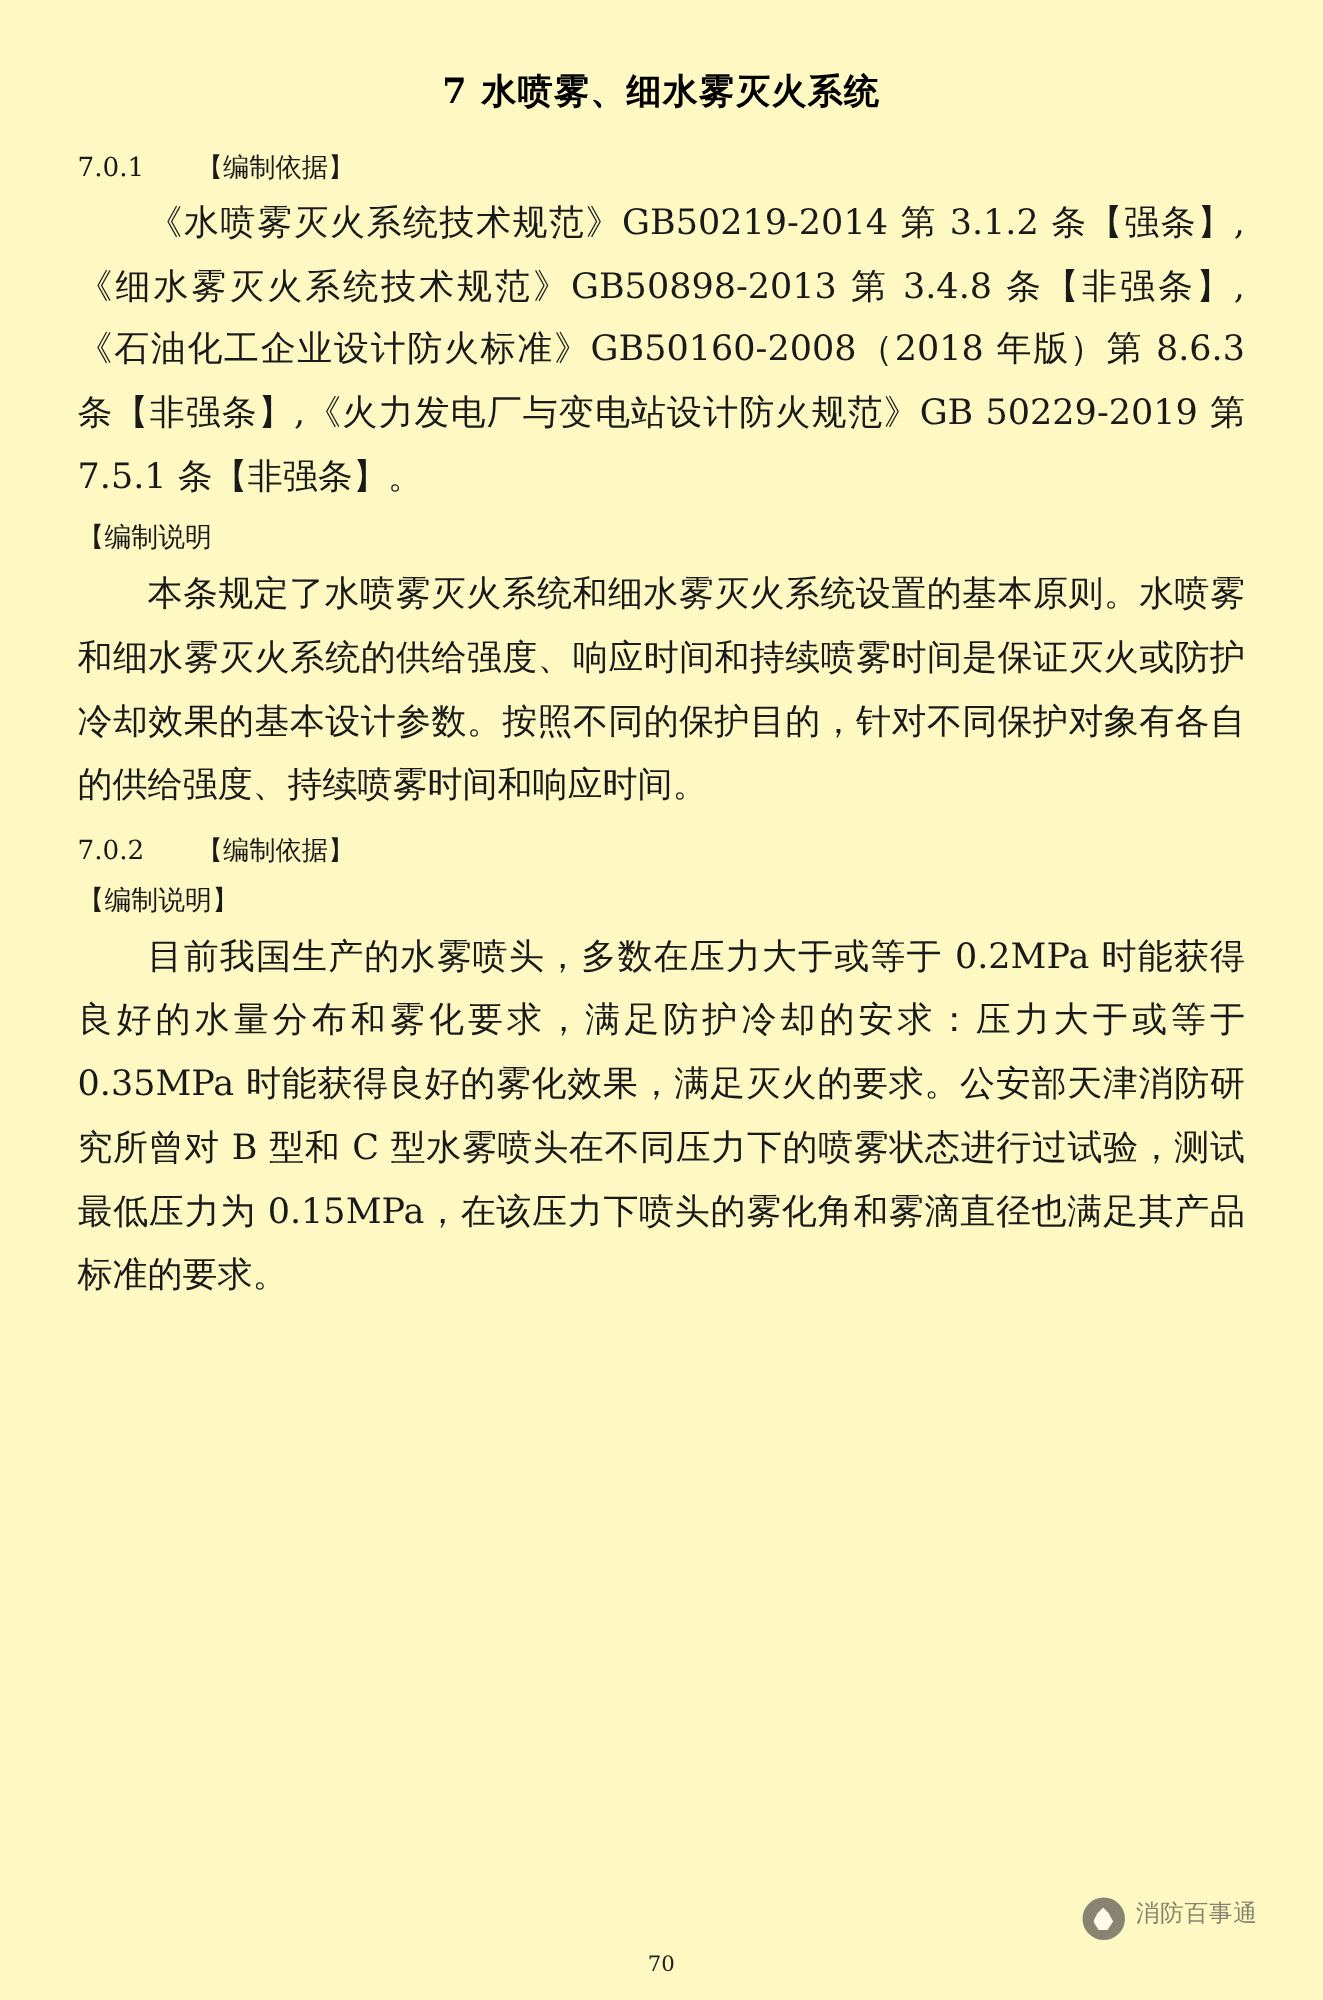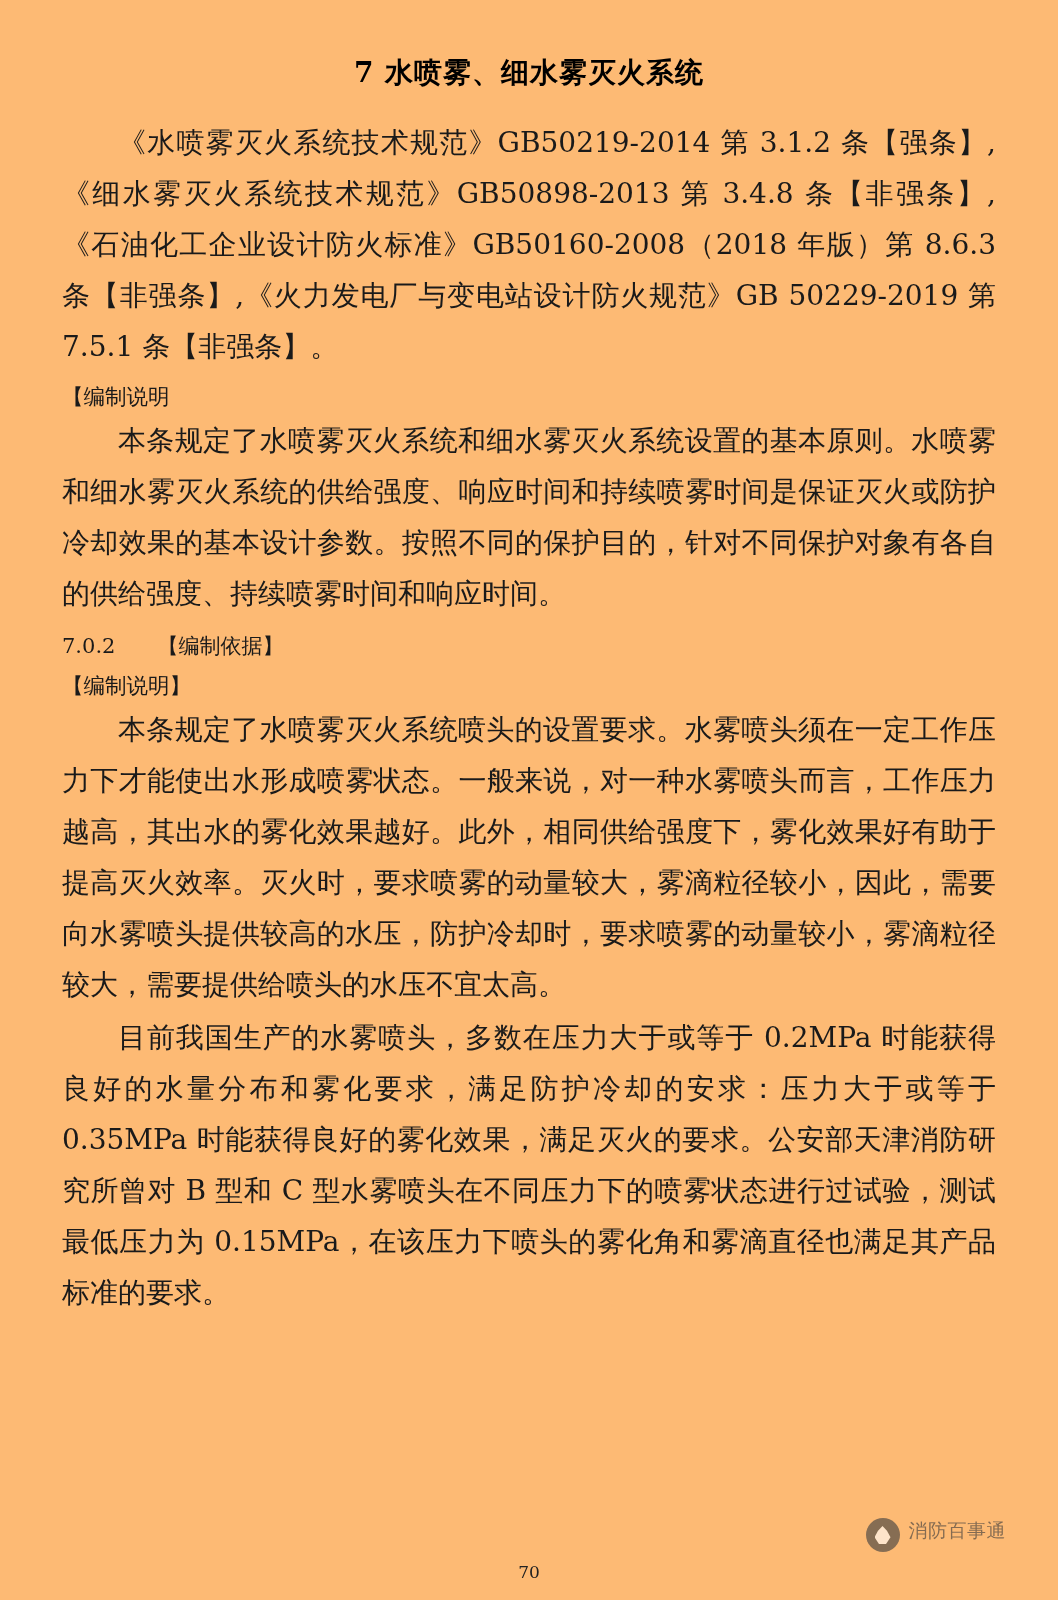--- a/index.html
+++ b/index.html
@@ -8,21 +8,21 @@
     background: #ffffff;
   }
   body {
     font-family: "DejaVu Serif", "Liberation Serif", serif;
     color: #1a1a1a;
   }
   .page {
     position: relative;
     width: 1058px;
     height: 1600px;
-    background: #fdba74;
+    background: #fef9c3;
     box-sizing: border-box;
     padding: 44px 62px 0 62px;
     overflow: hidden;
   }
   .doc-title {
     text-align: center;
     font-size: 28px;
     font-weight: bold;
     letter-spacing: 1px;
     margin: 10px 0 26px 0;
@@ -101,33 +101,33 @@
     white-space: nowrap;
   }
 </style>
 </head>
 <body>
 
 <div class="page">
 
   <h1 class="doc-title">7  水喷雾、细水雾灭火系统</h1>
 
+  <div class="clause-head"><span class="num">7.0.1</span><span class="gap"></span><span>【编制依据】</span></div>
 
   <p class="body-text">《水喷雾灭火系统技术规范》GB50219-2014 第 3.1.2 条【强条】,《细水雾灭火系统技术规范》GB50898-2013  第 3.4.8 条【非强条】,《石油化工企业设计防火标准》GB50160-2008（2018 年版）第 8.6.3 条【非强条】,《火力发电厂与变电站设计防火规范》GB 50229-2019 第 7.5.1 条【非强条】。</p>
 
   <div class="section-label">【编制说明</div>
 
   <p class="body-text">本条规定了水喷雾灭火系统和细水雾灭火系统设置的基本原则。水喷雾和细水雾灭火系统的供给强度、响应时间和持续喷雾时间是保证灭火或防护冷却效果的基本设计参数。按照不同的保护目的，针对不同保护对象有各自的供给强度、持续喷雾时间和响应时间。</p>
 
   <div class="clause-head"><span class="num">7.0.2</span><span class="gap"></span><span>【编制依据】</span></div>
 
 
   <div class="section-label">【编制说明】</div>
 
-  <p class="body-text">本条规定了水喷雾灭火系统喷头的设置要求。水雾喷头须在一定工作压力下才能使出水形成喷雾状态。一般来说，对一种水雾喷头而言，工作压力越高，其出水的雾化效果越好。此外，相同供给强度下，雾化效果好有助于提高灭火效率。灭火时，要求喷雾的动量较大，雾滴粒径较小，因此，需要向水雾喷头提供较高的水压，防护冷却时，要求喷雾的动量较小，雾滴粒径较大，需要提供给喷头的水压不宜太高。</p>
   <p class="body-text">目前我国生产的水雾喷头，多数在压力大于或等于 0.2MPa 时能获得良好的水量分布和雾化要求，满足防护冷却的安求：压力大于或等于 0.35MPa 时能获得良好的雾化效果，满足灭火的要求。公安部天津消防研究所曾对 B 型和 C 型水雾喷头在不同压力下的喷雾状态进行过试验，测试最低压力为 0.15MPa，在该压力下喷头的雾化角和雾滴直径也满足其产品标准的要求。</p>
 
   <div class="page-number">70</div>
 
   <div class="watermark">
     <div class="wm-badge"></div>
     <div class="wm-text">消防百事通</div>
   </div>
 
 </div>

